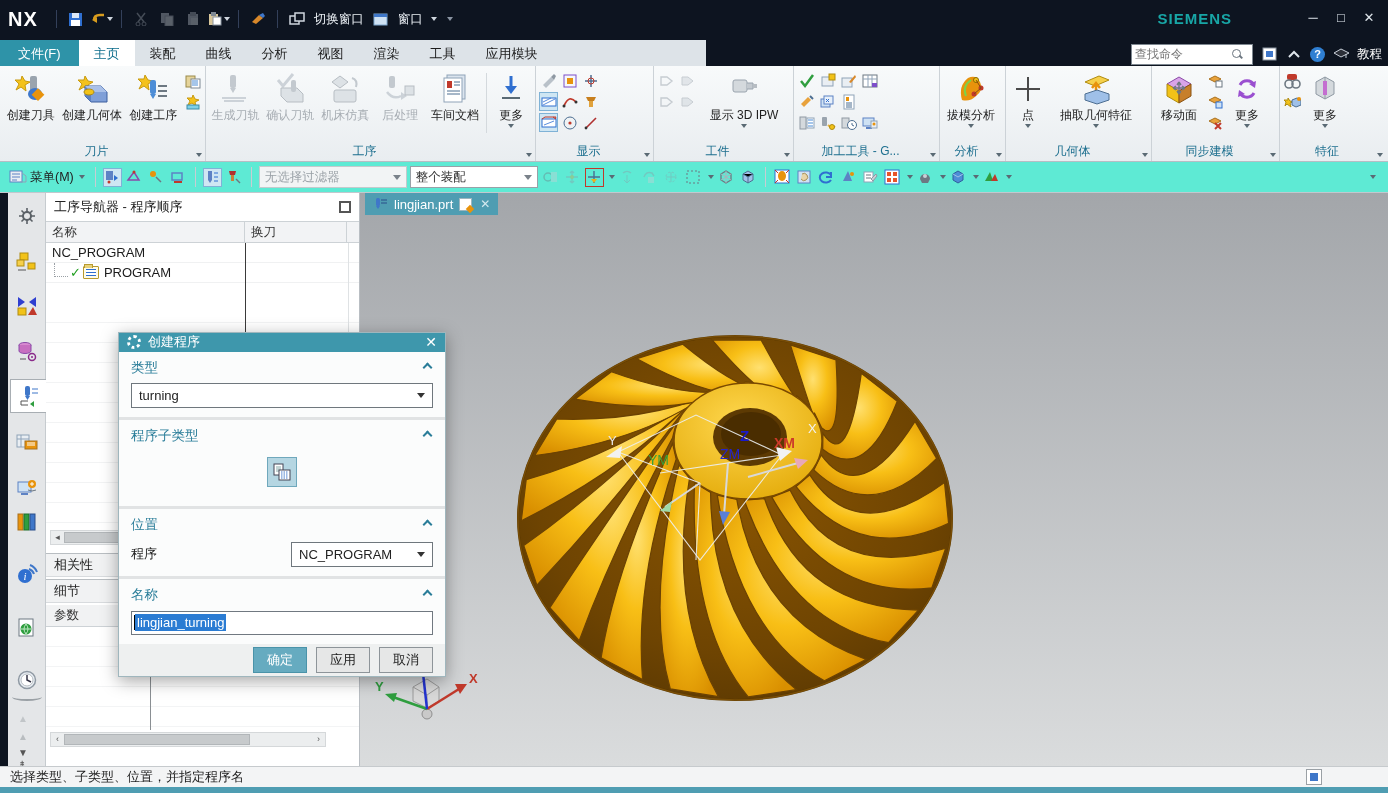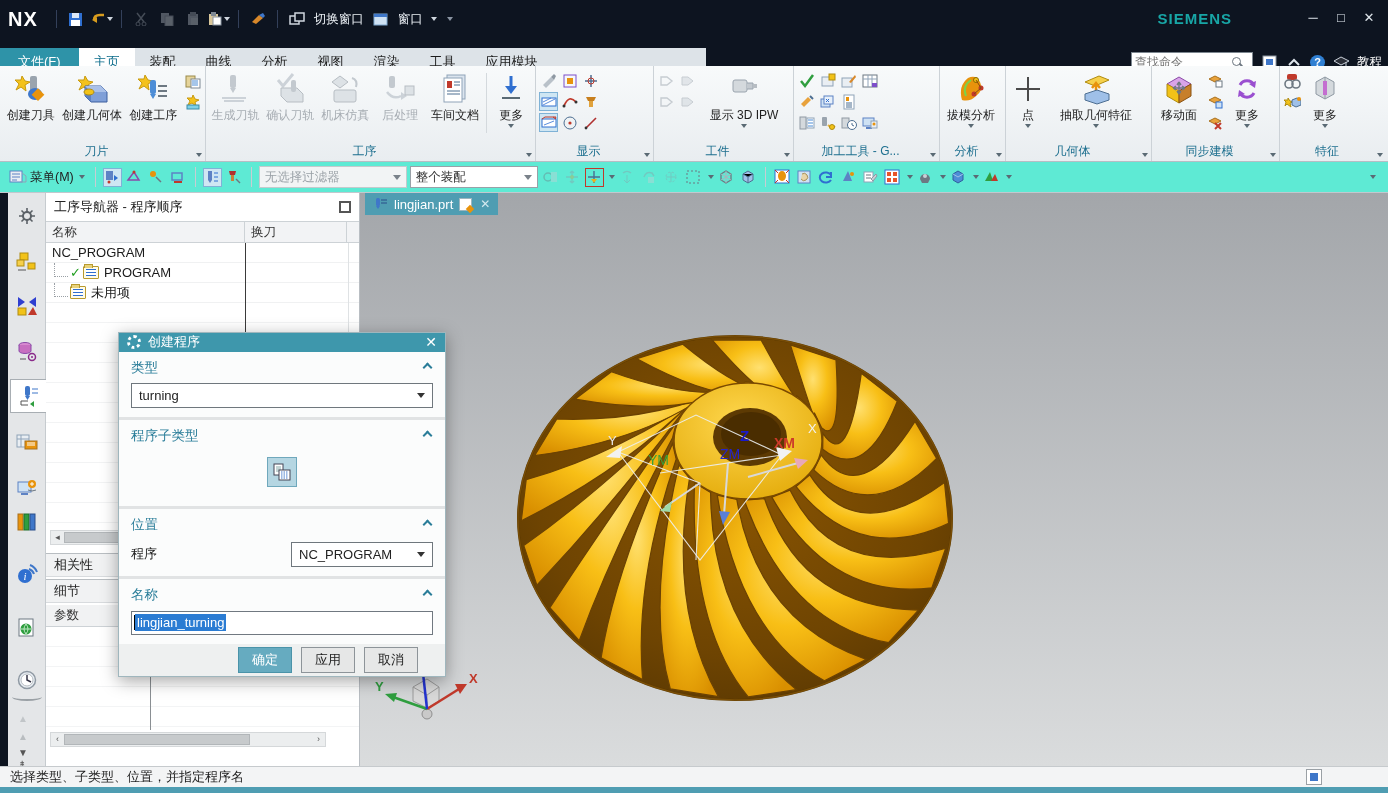--- a/index.html
+++ b/index.html
@@ -14,21 +14,21 @@
   .qat{width:22px;height:20px;display:flex;align-items:center;justify-content:center;font-size:13px}
   .qat.dis{opacity:.35}
   .qat svg{display:block}
   .mini-caret{width:0;height:0;border-left:3px solid transparent;border-right:3px solid transparent;border-top:4px solid #cfd6de;margin-left:2px}
   .tb-label{font-size:12.5px;color:#e8edf2;margin:0 2px}
   .win-title{position:absolute;left:0;right:0;text-align:center;font-size:13px;color:#e9eef3;pointer-events:none}
   .brand{position:absolute;right:156px;top:10px;color:#18a6a6;font-weight:bold;font-size:15px;letter-spacing:1px}
   .winctl{position:absolute;top:8px;width:22px;height:20px;color:#dfe6ec;font-size:13px;text-align:center;line-height:20px}
 
   
-  .tabrow{position:absolute;left:0;top:48px;width:100%;height:28px;background:#0d1420}
+  .tabrow{position:absolute;left:0;top:40px;width:100%;height:28px;background:#0d1420}
   .tabstrip{position:absolute;left:0;top:0;width:706px;height:28px;background:#dde3e8;display:flex;align-items:stretch}
   .file-tab{background:#2e93a8;color:#fff;font-size:13px;display:flex;align-items:center;padding:0 18px}
   .rtab{font-size:13px;color:#1c1c1c;display:flex;align-items:center;padding:0 15px}
   .rtab.active{background:#fff;color:#0e6d8c}
   .finder{position:absolute;right:6px;top:3px;height:22px;display:flex;align-items:center;gap:7px;color:#fff}
   .find-box{width:122px;height:21px;background:#fff;border:1px solid #7d8790;display:flex;align-items:center;padding:9px 3px}
   .find-box input{border:none;outline:none;width:96px;font-size:12px;color:#444;background:transparent}
   .lens{width:12px;height:12px;position:relative}
   .lens:before{content:"";position:absolute;left:1px;top:1px;width:7px;height:7px;border:1.5px solid #6c7680;border-radius:50%}
   .lens:after{content:"";position:absolute;left:8px;top:8px;width:4px;height:1.5px;background:#6c7680;transform:rotate(45deg)}
@@ -117,21 +117,21 @@
   .chev{width:7px;height:7px;border-left:2px solid #2a7d99;border-top:2px solid #2a7d99;transform:rotate(45deg);margin-left:auto;margin-right:2px}
   .dd{height:25px;border:1px solid #6f777d;background:#fff;display:flex;align-items:center;font-size:13px;color:#222;padding:0 7px;margin-top:4px}
   .dd .arr{margin-left:auto;width:0;height:0;border-left:4px solid transparent;border-right:4px solid transparent;border-top:5px solid #333}
   .subtype-zone{height:50px;display:flex;align-items:center;justify-content:center}
   .subtype-btn{width:30px;height:30px;background:#b5d6e2;border:1px solid #6fa8bc;display:flex;align-items:center;justify-content:center}
   .locrow{display:flex;align-items:center;margin-top:6px;font-size:13px;color:#222}
   .locrow .dd{width:142px;margin-left:auto;margin-top:0}
   .name-input{height:24px;border:1px solid #707880;background:#fff;margin-top:5px;display:flex;align-items:center;padding:0 2px;font-size:13px}
   .caretbar{width:1px;height:15px;background:#000;margin-right:0}
   .seltext{background:#2b7cd3;color:#fff;padding:1px 2px}
-  .dlg-footer{margin-top:auto;height:42px;display:flex;align-items:center;justify-content:flex-end;gap:9px;padding:0 27px;background:#eef0f0}
+  .dlg-footer{margin-top:auto;height:42px;display:flex;align-items:center;justify-content:flex-end;gap:9px;padding:0 12px;background:#eef0f0}
   .btn{height:26px;font-size:13px;display:flex;align-items:center;justify-content:center;border:1px solid #8d9499;background:#e6e7e7;color:#222;padding:0 13px}
   .btn.primary{background:#66abc0;border-color:#4a93a9;color:#fff}
 
   
   .statusbar{position:absolute;left:0;top:766px;width:100%;height:21px;background:#f3f4f5;border-top:1px solid #c6cacd;display:flex;align-items:center;padding:0 10px;font-size:13px;color:#1d1d1d}
   .fit-ico{position:absolute;right:66px;top:2px;width:16px;height:16px;border:1px solid #9aa0a5;background:#fff;display:flex;align-items:center;justify-content:center}
   .fit-ico i{display:block;width:8px;height:8px;background:#3f77c9}
   .tealstrip{position:absolute;left:0;top:787px;width:100%;height:6px;background:#4f9db2}
 </style>
 </head>
@@ -961,25 +961,20 @@
       </div>
       <div class="tree">
         <div class="trow">
           <span style="padding-left:6px">NC_PROGRAM</span>
         </div>
         <div class="trow">
           <span class="tree-dots"></span>
           <span class="chk">✓</span>
           <span class="folder"></span>
           <span>PROGRAM</span>
-        </div>
-        <div class="trow">
-          <span class="tree-dots"></span>
-          <span class="folder"></span>
-          <span>未用项</span>
         </div>
       </div>
       <div class="empty-rows"></div>
       <div class="nav-vline"></div>
       <div class="nav-vline2"></div>
       <div class="hscroll" style="left:4px;top:337px;width:218px">
         <span class="hs-btn">◂</span>
         <span class="hs-thumb" style="width:62px"></span>
       </div>
       <div class="nav-sec" style="top:360px">

